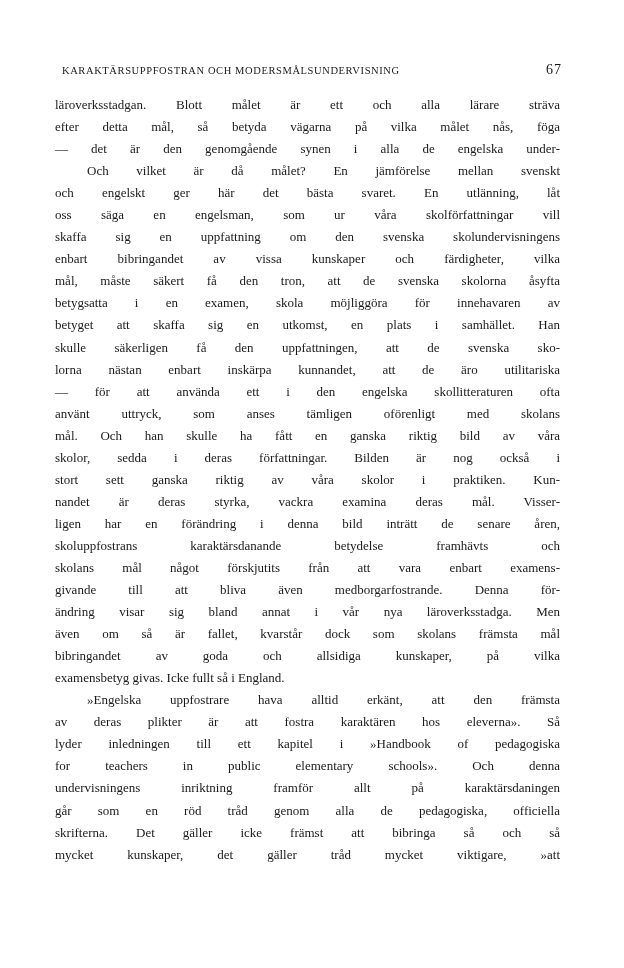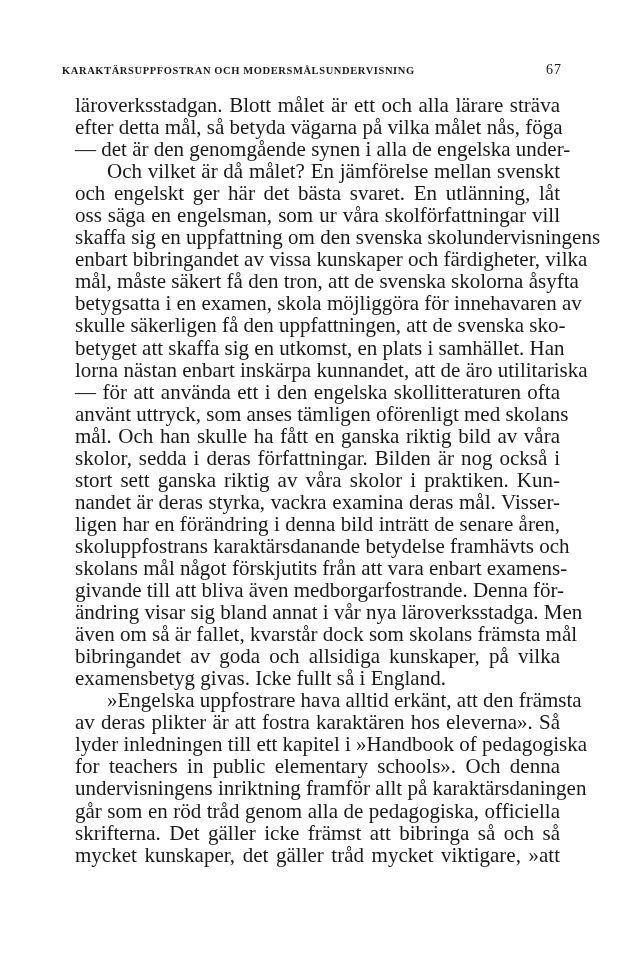--- a/index.html
+++ b/index.html
@@ -8,30 +8,30 @@
     position: absolute; left: 0; top: 0; width: 624px; height: 968px;
     background: #ffffff; color: #1a1a1a;
     font-family: "Liberation Serif", "DejaVu Serif", serif;
   }
   .running-head {
     position: absolute; left: 62px; top: 62px; width: 500px; height: 20px;
     display: flex; justify-content: space-between; align-items: baseline;
   }
   .running-title {
     font-size: 10.5px; letter-spacing: 0.6px; font-variant: small-caps;
-    text-transform: uppercase; font-weight: 700; text-align: center;
+    text-transform: uppercase; font-weight: 400; text-align: center;
   }
   .page-number { font-size: 14px; letter-spacing: 1px; font-family: Liberation Serif, serif; }
   .body-text {
     position: absolute; left: 55px; top: 94px; width: 505px;
   }
   .line {
     display: block; height: 22.05px; line-height: 22.05px;
-    font-size: 21px; white-space: nowrap;
-    text-align: justify; text-align-last: justify; margin-left: 20px;
+    font-size: 13px; white-space: nowrap;
+    text-align: justify; text-align-last: justify;
   }
   .line.last { text-align-last: left; }
   .line.indent { padding-left: 32px; }
 </style>
 </head>
 <body>
 
 <div class="page">
   <div class="running-head">
     <span class="running-title">Karaktärsuppfostran och modersmålsundervisning</span>
@@ -41,22 +41,22 @@
       <span class="line">läroverksstadgan.  Blott  målet  är  ett och alla lärare sträva</span>
       <span class="line">efter detta mål, så betyda vägarna på vilka målet nås, föga</span>
       <span class="line">— det är den genomgående synen i alla de engelska under-</span>
       <span class="line indent">Och vilket är då målet?  En jämförelse mellan svenskt</span>
       <span class="line">och engelskt ger här det bästa svaret.  En utlänning, låt</span>
       <span class="line">oss säga en engelsman, som ur våra skolförfattningar vill</span>
       <span class="line">skaffa sig en uppfattning om den svenska skolundervisningens</span>
       <span class="line">enbart bibringandet av vissa kunskaper och färdigheter, vilka</span>
       <span class="line">mål, måste säkert få den tron, att de svenska skolorna åsyfta</span>
       <span class="line">betygsatta i en examen, skola möjliggöra för innehavaren av</span>
+      <span class="line">betyget att skaffa sig en utkomst, en plats i samhället. Han</span>
       <span class="line">skulle säkerligen få den uppfattningen, att de svenska sko-</span>
-      <span class="line">betyget att skaffa sig en utkomst, en plats i samhället. Han</span>
       <span class="line">lorna nästan enbart inskärpa kunnandet, att de äro utilitariska</span>
       <span class="line">— för att använda ett i den engelska skollitteraturen ofta</span>
       <span class="line">använt uttryck, som anses tämligen oförenligt med skolans</span>
       <span class="line">mål.  Och han skulle ha fått en ganska riktig bild av våra</span>
       <span class="line">skolor, sedda i deras författningar.  Bilden är nog också i</span>
       <span class="line">stort sett ganska riktig av våra skolor i praktiken.  Kun-</span>
       <span class="line">nandet är deras styrka, vackra examina deras mål.  Visser-</span>
       <span class="line">ligen har en förändring i denna bild inträtt de senare åren,</span>
       <span class="line">skoluppfostrans karaktärsdanande betydelse framhävts och</span>
       <span class="line">skolans mål något förskjutits från att vara enbart examens-</span>

